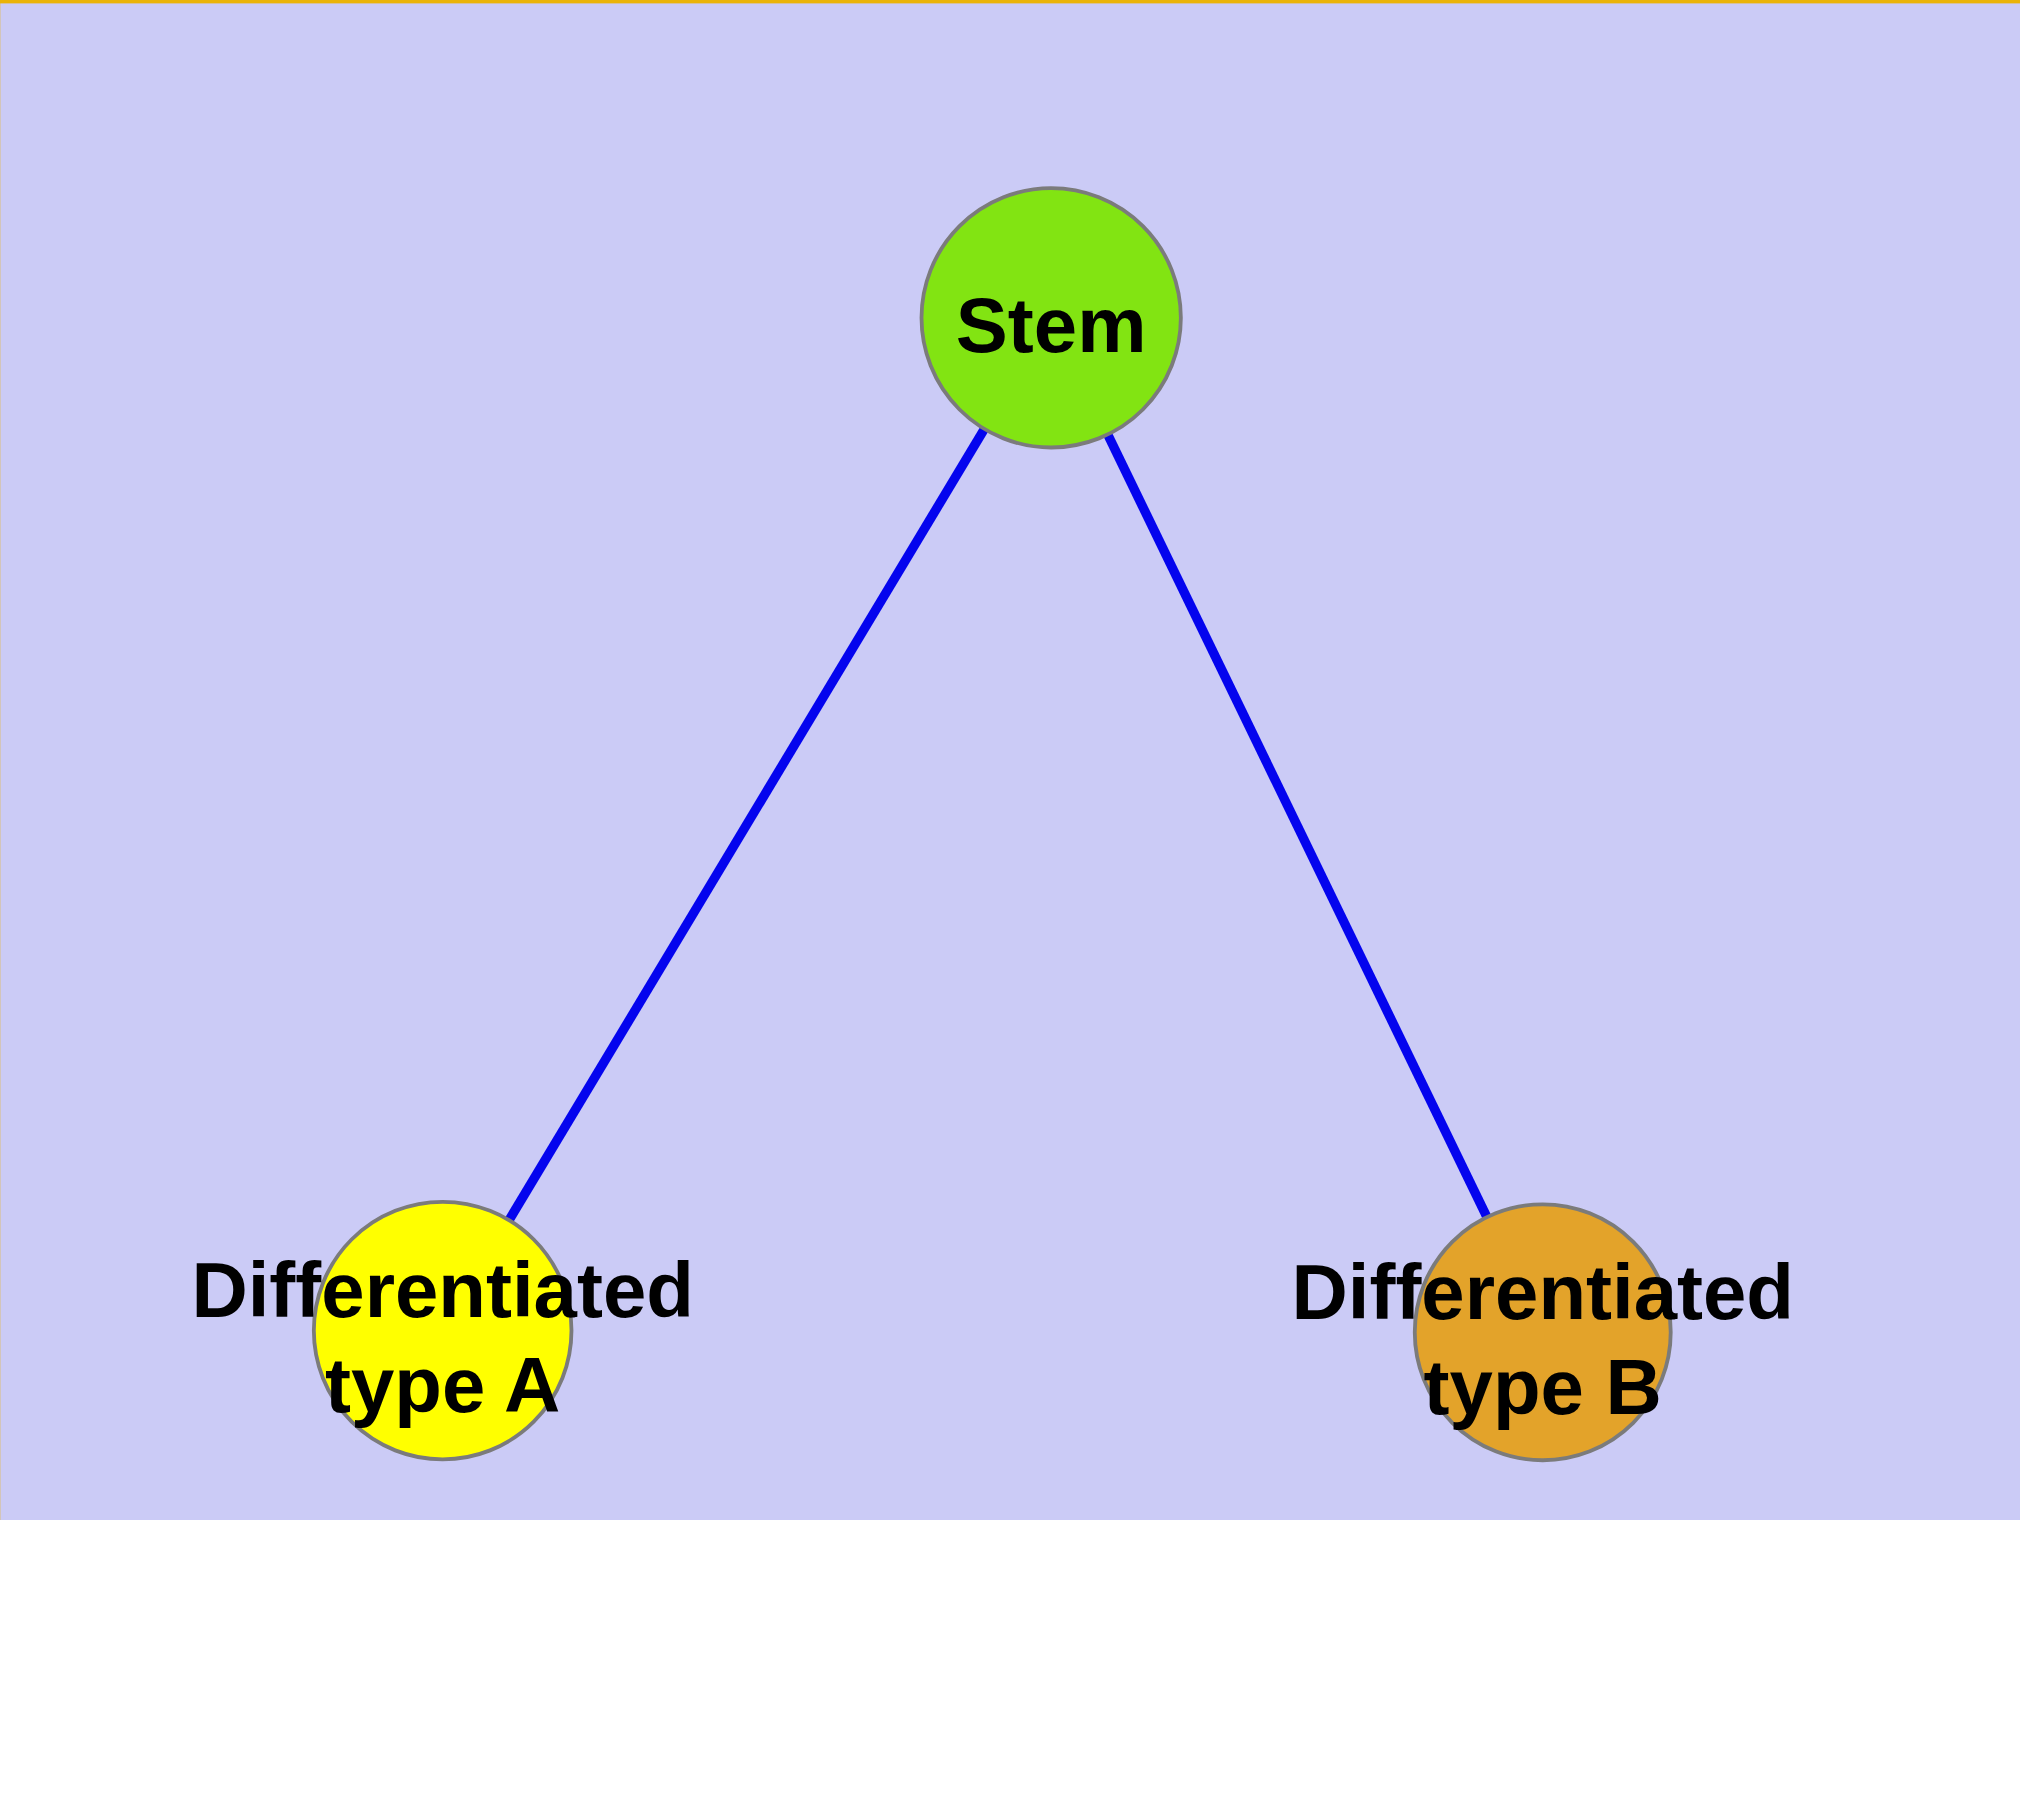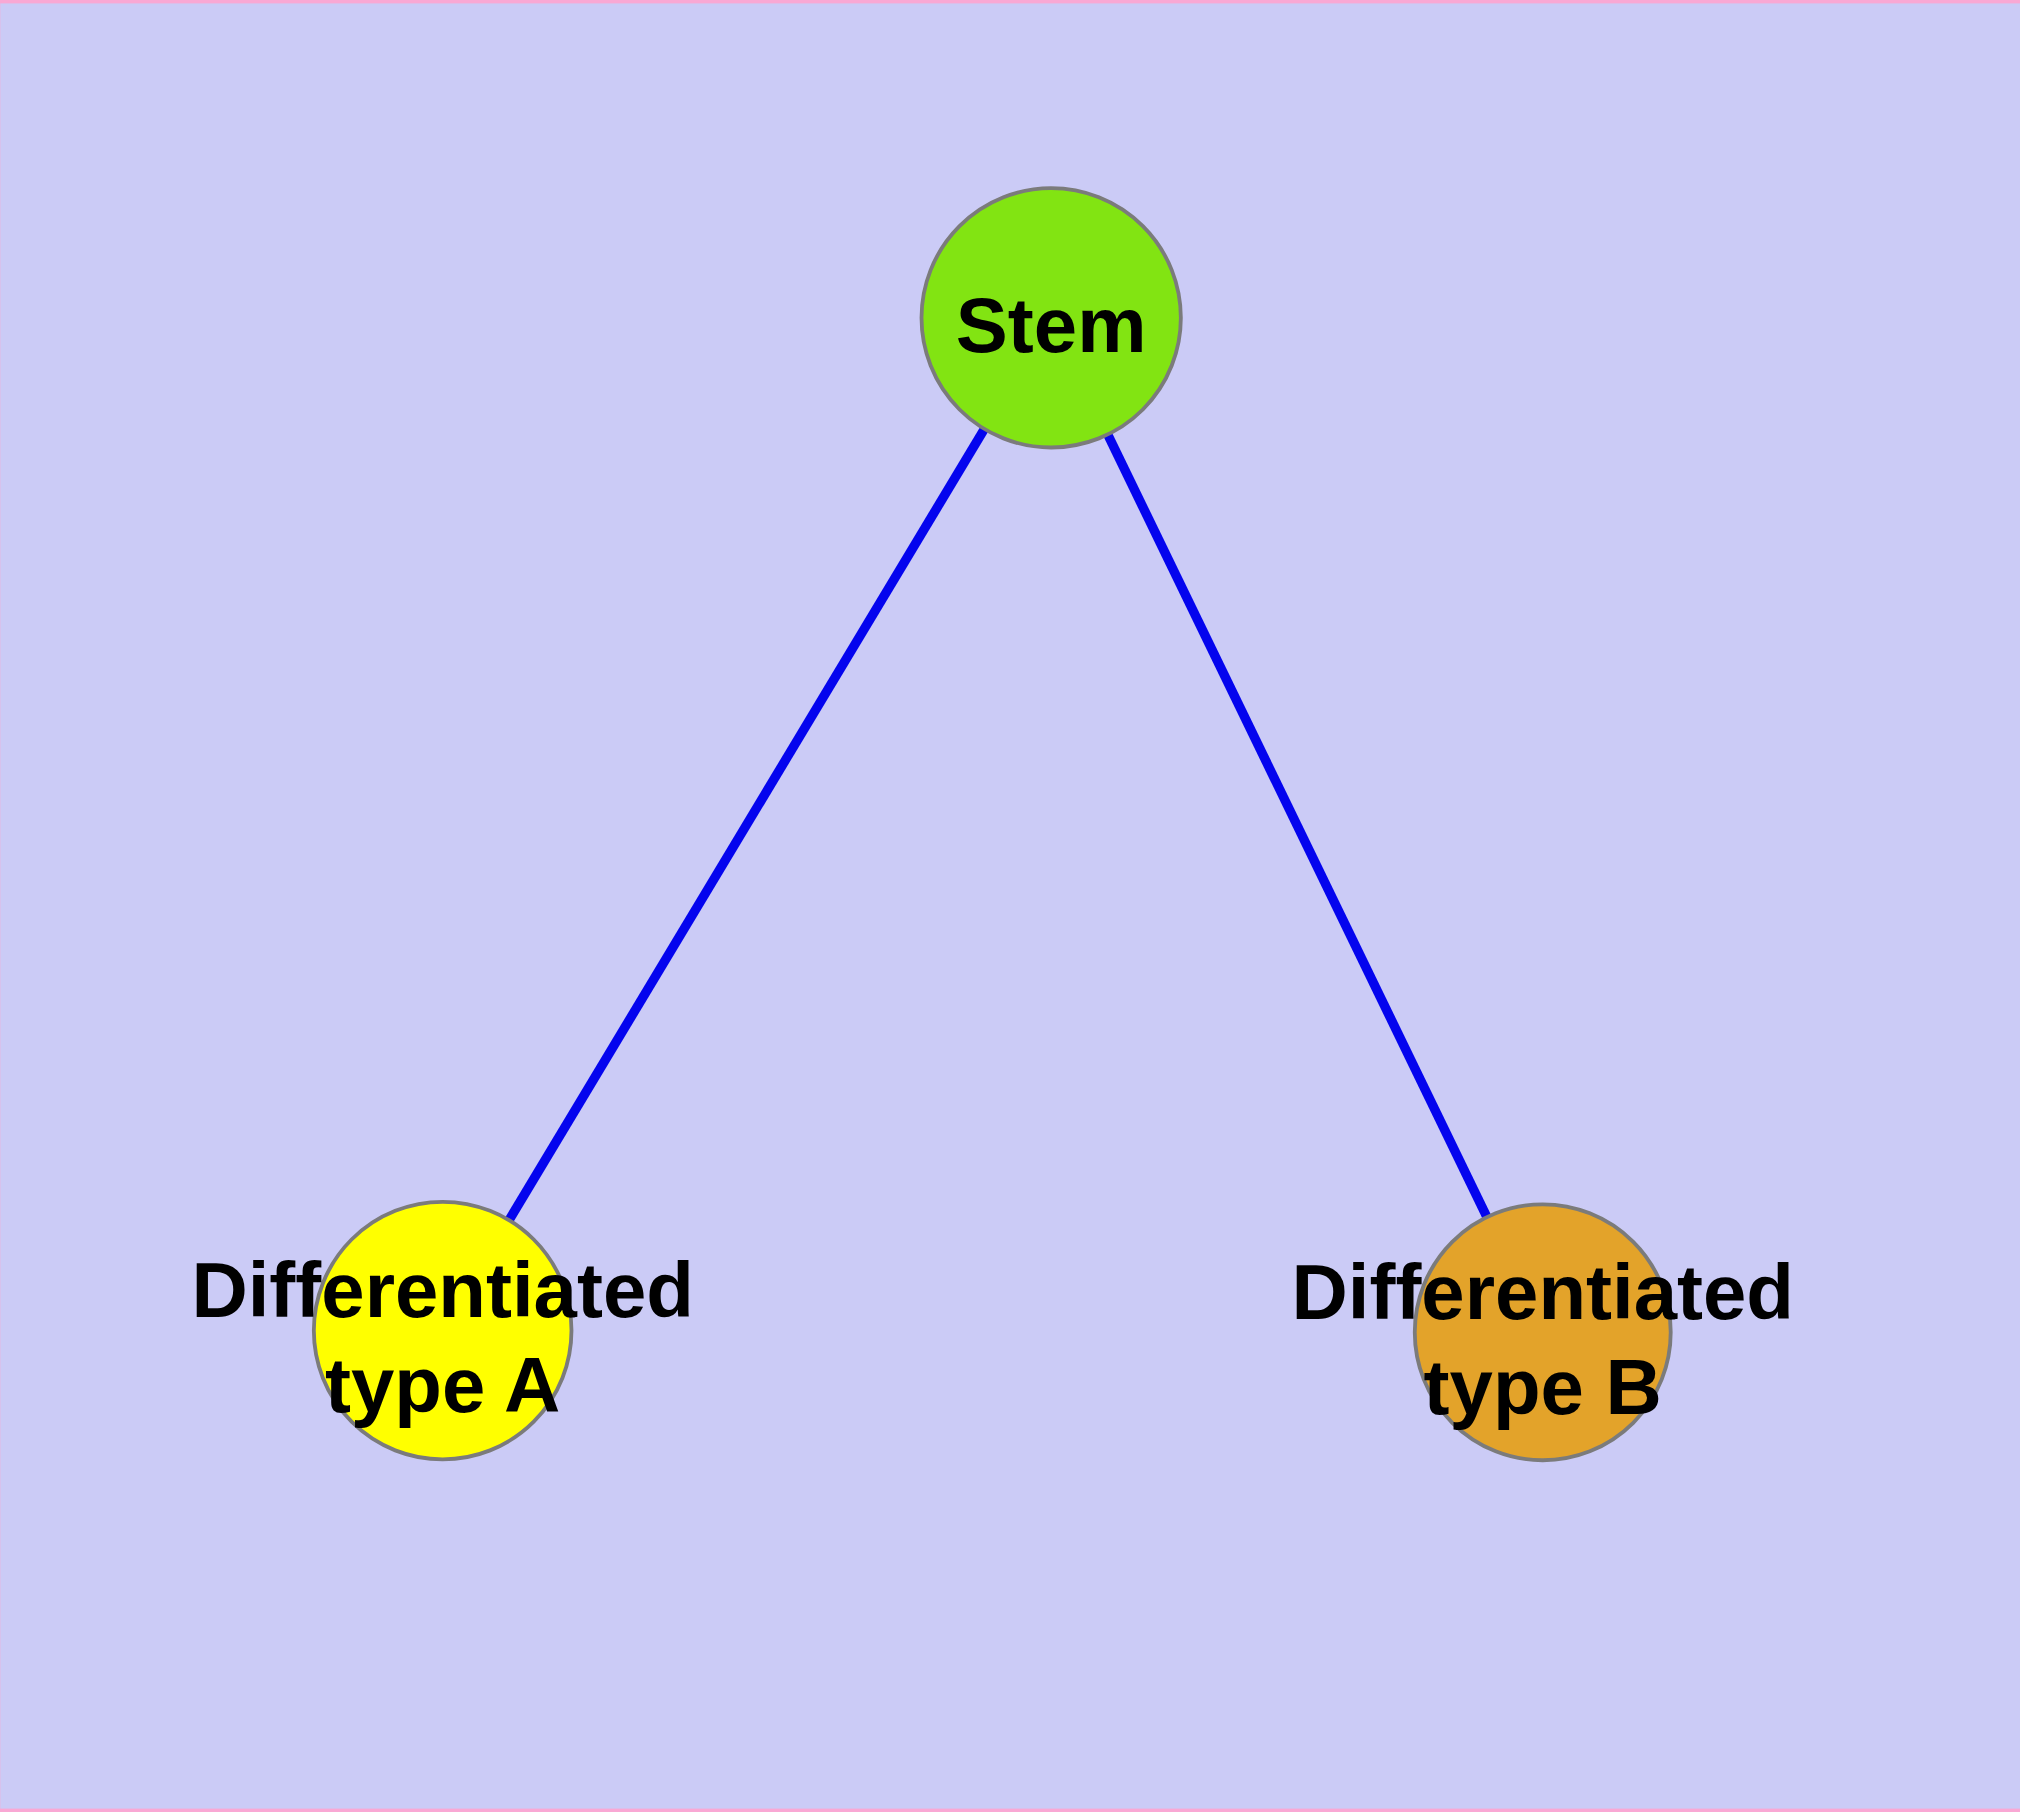--- a/index.html
+++ b/index.html
@@ -3,22 +3,22 @@
 <meta charset="utf-8">
 <style>
   html, body {
     margin: 0;
     padding: 0;
     background: #ffffff;
   }
   .stage {
     position: relative;
     width: 2021px;
-    height: 1812px;
-    background: #f9a8d4;
+    height: 1520px;
+    background: #eab308;
     overflow: hidden;
     font-family: "Liberation Sans", sans-serif;
   }
   .stage svg {
     display: block;
     width: 2021px;
     height: 1812px;
   }
   .node-label {
     font-family: "Liberation Sans", sans-serif;

